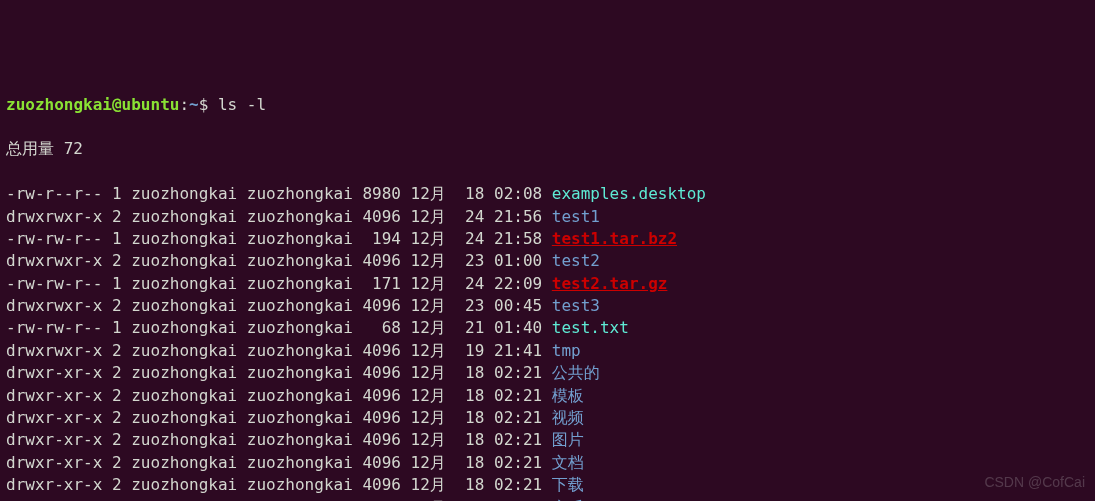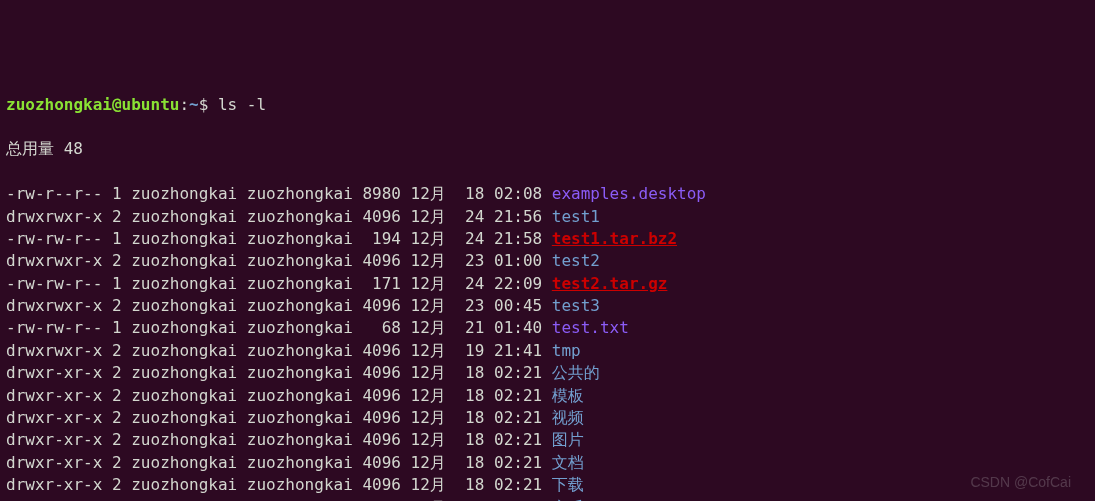--- a/index.html
+++ b/index.html
@@ -34,47 +34,47 @@
     .prompt-dollar {
       color: #d3d7cf;
     }
     .cmd {
       color: #d3d7cf;
     }
     .line {
       display: block;
     }
     .file-reg {
-      color: #8b5cf6;
+      color: #5eead4;
     }
     .file-dir {
       color: #729fcf;
       font-weight: normal;
     }
     .file-arc {
       color: #cc0000;
       font-weight: bold;
       text-decoration: underline;
     }
     .watermark {
       position: absolute;
-      right: 24px;
+      right: 10px;
       bottom: 8px;
       font-size: 14px;
       color: rgba(200,200,200,0.25);
       font-family: sans-serif;
     }
     #listing {
       display: block;
     }
   </style>
 </head>
 <body>
 
 
 
 <span class="line"><span class="prompt-user">zuozhongkai@ubuntu</span><span class="prompt-colon">:</span><span class="prompt-path">~</span><span class="prompt-dollar">$</span><span class="cmd"> ls -l</span></span>
-<span class="line">总用量 48</span>
+<span class="line">总用量 72</span>
 <span id="listing"><span class="line"><span>-rw-r--r-- 1 zuozhongkai zuozhongkai 8980 12月  18 02:08 </span><span class="file-reg">examples.desktop</span></span><span class="line"><span>drwxrwxr-x 2 zuozhongkai zuozhongkai 4096 12月  24 21:56 </span><span class="file-dir">test1</span></span><span class="line"><span>-rw-rw-r-- 1 zuozhongkai zuozhongkai  194 12月  24 21:58 </span><span class="file-arc">test1.tar.bz2</span></span><span class="line"><span>drwxrwxr-x 2 zuozhongkai zuozhongkai 4096 12月  23 01:00 </span><span class="file-dir">test2</span></span><span class="line"><span>-rw-rw-r-- 1 zuozhongkai zuozhongkai  171 12月  24 22:09 </span><span class="file-arc">test2.tar.gz</span></span><span class="line"><span>drwxrwxr-x 2 zuozhongkai zuozhongkai 4096 12月  23 00:45 </span><span class="file-dir">test3</span></span><span class="line"><span>-rw-rw-r-- 1 zuozhongkai zuozhongkai   68 12月  21 01:40 </span><span class="file-reg">test.txt</span></span><span class="line"><span>drwxrwxr-x 2 zuozhongkai zuozhongkai 4096 12月  19 21:41 </span><span class="file-dir">tmp</span></span><span class="line"><span>drwxr-xr-x 2 zuozhongkai zuozhongkai 4096 12月  18 02:21 </span><span class="file-dir">公共的</span></span><span class="line"><span>drwxr-xr-x 2 zuozhongkai zuozhongkai 4096 12月  18 02:21 </span><span class="file-dir">模板</span></span><span class="line"><span>drwxr-xr-x 2 zuozhongkai zuozhongkai 4096 12月  18 02:21 </span><span class="file-dir">视频</span></span><span class="line"><span>drwxr-xr-x 2 zuozhongkai zuozhongkai 4096 12月  18 02:21 </span><span class="file-dir">图片</span></span><span class="line"><span>drwxr-xr-x 2 zuozhongkai zuozhongkai 4096 12月  18 02:21 </span><span class="file-dir">文档</span></span><span class="line"><span>drwxr-xr-x 2 zuozhongkai zuozhongkai 4096 12月  18 02:21 </span><span class="file-dir">下载</span></span><span class="line"><span>drwxr-xr-x 2 zuozhongkai zuozhongkai 4096 12月  18 02:21 </span><span class="file-dir">音乐</span></span></span>
 <div class="watermark">CSDN @CofCai</div>
 
 
 
 
 </body></html>

